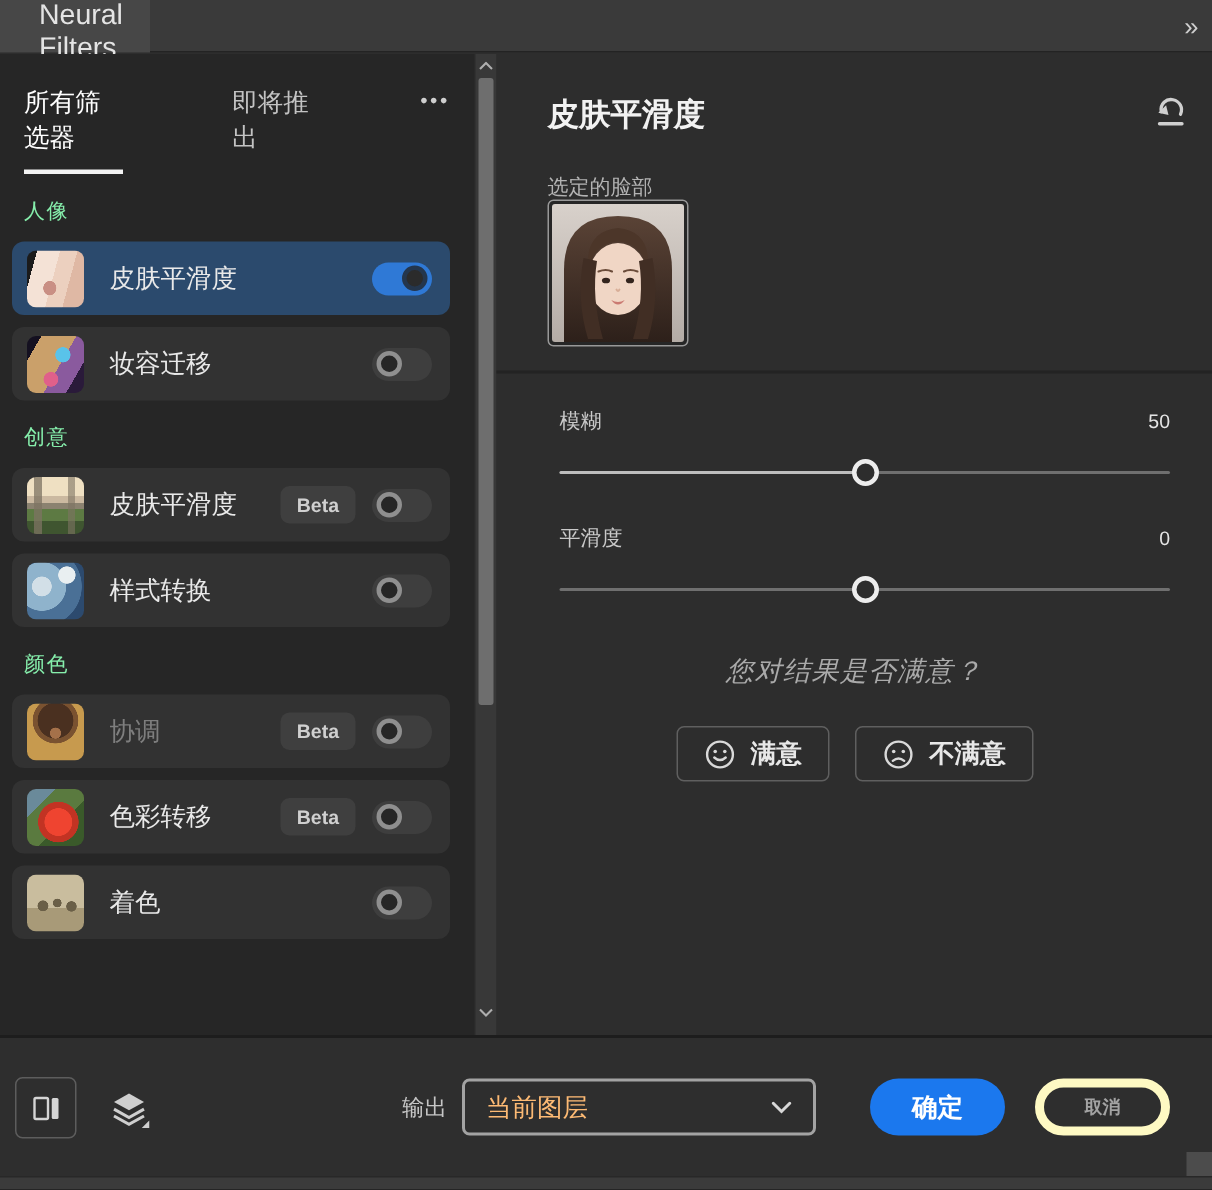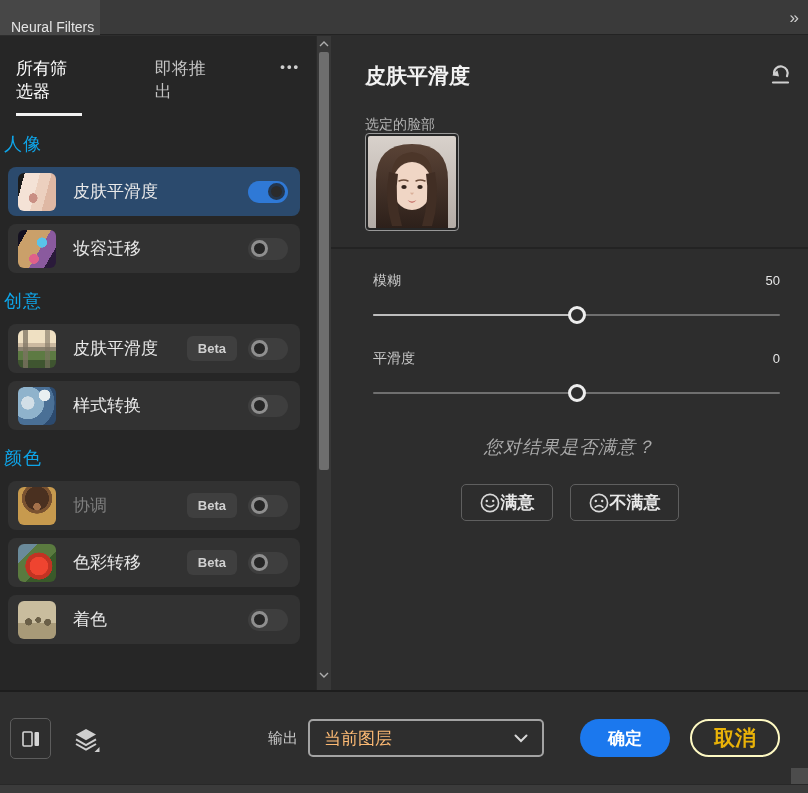--- a/index.html
+++ b/index.html
@@ -2,30 +2,30 @@
 <html style="--accent: #1b78ee; --toggle-on: #2f79d6; --selected-row: #2b4a6d;"><head>
 <meta charset="utf-8">
 <style>
   * { margin:0; padding:0; box-sizing:border-box; }
   html,body { background:#1e1e1e; }
   body { font-family:"Liberation Sans","DejaVu Sans",sans-serif; }
   .window { position:relative; width:808px; height:793px; background:#2d2d2d; overflow:hidden; }
 
   
   .titlebar { position:absolute; top:0; left:0; right:0; height:35px; background:#3a3a3a; border-bottom:1px solid #232323; }
-  .title-tab { position:absolute; left:0; top:0; width:100px; height:35px; background:#474747; color:#e4e4e4; font-size:14px; display:flex; align-items:flex-end; padding-left:11px; }
+  .title-tab { position:absolute; left:0; top:0; width:100px; height:35px; background:#474747; color:#e4e4e4; font-size:19px; display:flex; align-items:flex-start; padding-left:26px; }
   .collapse { position:absolute; right:9px; top:0; height:35px; display:flex; align-items:center; color:#cfcfcf; font-size:17px; cursor:default; }
 
   
   .sidebar { position:absolute; left:0; top:36px; width:316px; height:654px; background:#262626; overflow:hidden; }
   .sb-tabs { display:flex; align-items:flex-start; padding:21px 16px 0 16px;gap:47px; }
   .sb-tab { font-size:17px; color:#c3c3c3; margin-right:26px; padding-bottom:10px; cursor:default; }
   .sb-tab.active { color:#ffffff; border-bottom:3px solid #f2f2f2; }
   .sb-menu { margin-left:auto; color:#cfcfcf; font-size:13px; font-weight:bold; letter-spacing:2px; padding-top:2px; }
-  .section-label { font-size:18px; color:#0ea5e9; margin:16px 0 11px 4px; letter-spacing:1px; }
+  .section-label { font-size:14px; color:#86efac; margin:16px 0 11px 16px; letter-spacing:1px; }
   .filter-row { width:292px; height:49px; margin:0 0 8px 8px; border-radius:8px; background:#323232; display:flex; align-items:center; padding:0 12px 0 10px; }
   .filter-row.selected { background:var(--selected-row,#2b4a6d); }
   .thumb { width:38px; height:38px; border-radius:6px; margin-right:17px; flex:none; }
   .filter-label { font-size:17px; color:#e9e9e9; }
   .filter-row.disabled .filter-label { color:#7e7e7e; }
   .beta { margin-left:auto; margin-right:11px; background:#3f3f3f; color:#d0d0d0; font-size:13px; font-weight:bold; padding:5px 11px; border-radius:6px; }
   .toggle { position:relative; width:40px; height:22px; border-radius:11px; background:#3e3e3e; flex:none; cursor:pointer; }
   .toggle.push { margin-left:auto; }
   .toggle .knob { position:absolute; left:3px; top:2.5px; width:17px; height:17px; border-radius:50%; border:3px solid #8f8f8f; background:#262626; }
   .toggle.on { background:var(--toggle-on,#2f79d6); }
@@ -80,31 +80,31 @@
   .slider-head { display:flex; justify-content:space-between; align-items:baseline; }
   .slider-label { font-size:14px; color:#c9c9c9; }
   .slider-value { font-size:13px; color:#e5e5e5; }
   .slider-track { position:relative; margin-top:24px; height:2px; background:#6f6f6f; border-radius:1px; }
   .slider-fill { position:absolute; left:0; top:0; height:2px; background:#bdbdbd; border-radius:1px; }
   .slider-knob { position:absolute; top:50%; transform:translate(-50%,-50%); width:18px; height:18px; border:3px solid #ededed; border-radius:50%; background:#2d2d2d; cursor:pointer; }
 
   .feedback { position:absolute; left:0; right:0; top:399px; text-align:center; }
   .fb-question { font-style:italic; font-size:18px; color:#aaaaaa; letter-spacing:1px; }
   .fb-buttons { display:flex; justify-content:center; gap:17px; margin-top:25px; }
-  .fb-btn { display:flex; align-items:center; height:37px; padding:0 17px; border:1px solid #5f5f5f; border-radius:5px; background:rgba(0,0,0,0); color:#e8e8e8; font-size:17px; font-weight:bold; font-family:inherit; cursor:pointer; }
+  .fb-btn { display:flex; align-items:center; gap:10px; height:37px; padding:0 17px; border:1px solid #5f5f5f; border-radius:5px; background:rgba(0,0,0,0); color:#e8e8e8; font-size:17px; font-weight:bold; font-family:inherit; cursor:pointer; }
 
   
   .bottombar { position:absolute; left:0; right:0; bottom:9px; height:94px; background:#2e2e2e; border-top:2px solid #1d1d1d; }
   .split-btn { position:absolute; left:10px; top:26px; width:41px; height:41px; border:1px solid #5d5d5d; border-radius:5px; display:flex; align-items:center; justify-content:center; cursor:pointer; }
   .layers-btn { position:absolute; left:66px; top:27px; width:40px; height:40px; display:flex; align-items:center; justify-content:center; cursor:pointer; }
   .output-label { position:absolute; left:268px; top:27px; height:38px; display:flex; align-items:center; font-size:15px; color:#c6c6c6; }
   .dropdown { position:absolute; left:308px; top:27px; width:236px; height:38px; border:2px solid #a3a3a3; border-radius:5px; display:flex; align-items:center; padding:0 14px; color:#fdba74; font-size:17px; cursor:pointer; }
   .dropdown .chev { margin-left:auto; display:flex; }
   .ok-btn { position:absolute; left:580px; top:27px; width:90px; height:38px; border:none; border-radius:19px; background:var(--accent,#1b78ee); color:#fff; font-size:17px; font-weight:bold; font-family:inherit; cursor:pointer; }
-  .cancel-btn { position:absolute; left:690px; top:27px; width:90px; height:38px; border:2px solid #fef9c3; border-radius:19px; background:rgba(0,0,0,0); color:#eab308; font-size:21px; font-weight:bold; font-family:inherit; cursor:pointer; }
+  .cancel-btn { position:absolute; left:690px; top:27px; width:90px; height:38px; border:6px solid #fef9c3; border-radius:19px; background:rgba(0,0,0,0); color:#a3a3a3; font-size:12px; font-weight:bold; font-family:inherit; cursor:pointer; }
   .status-strip { position:absolute; left:0; right:0; bottom:0; height:9px; background:#3b3b3b; border-top:1px solid #282828; }
   .resize-grip { position:absolute; right:0; bottom:9px; width:17px; height:16px; background:#4c4c4c; }
 </style>
 </head>
 <body>
 
 <div class="window">
 
   <div class="titlebar">
     <div class="title-tab">

